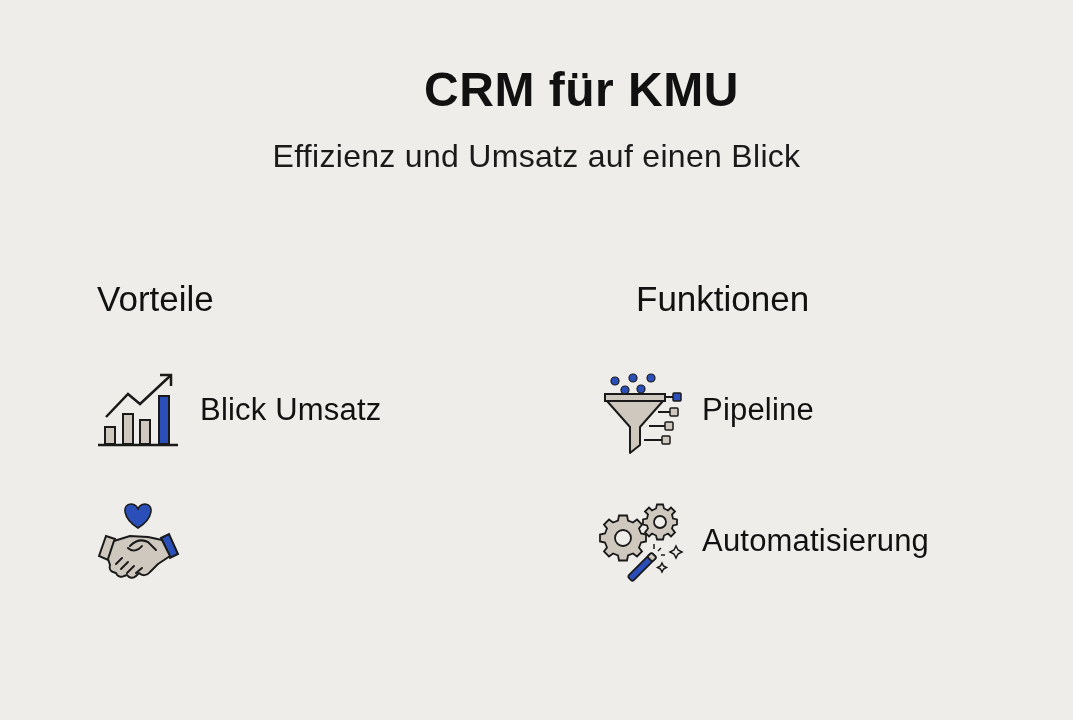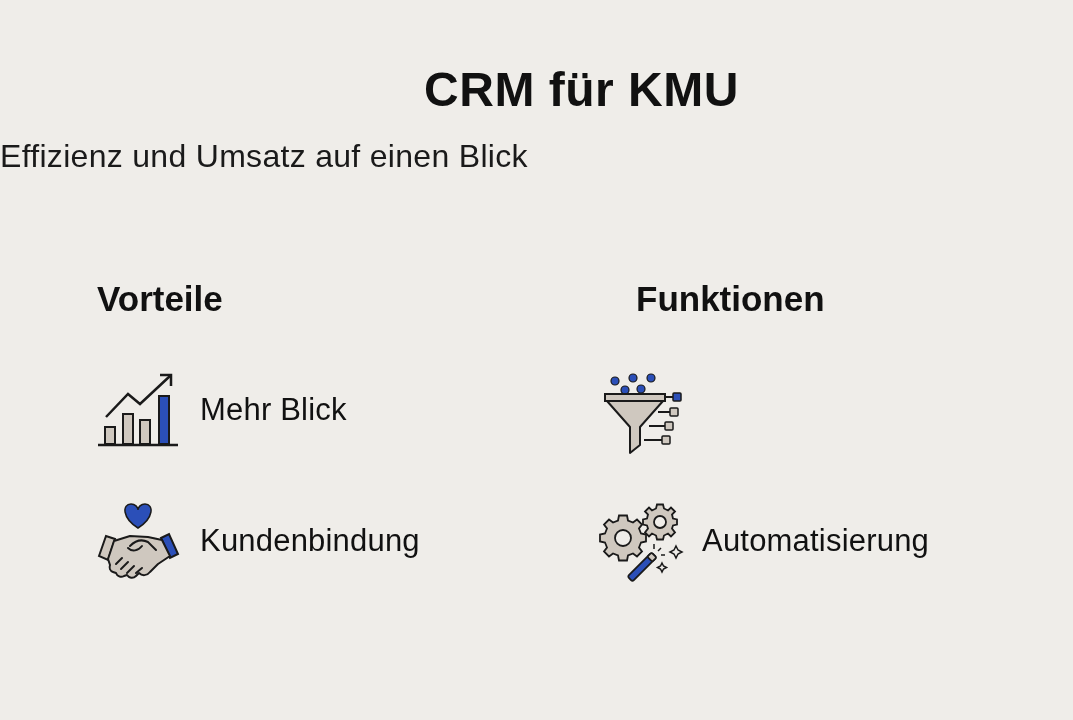--- a/index.html
+++ b/index.html
@@ -25,31 +25,32 @@
       font-weight: bold;
       letter-spacing: 0.5px;
       line-height: 56px;
       padding-left: 45px;
     }
     .subtitle {
       position: absolute;
       left: 0;
       width: 1073px;
       top: 136px;
+      text-align: center;
       font-size: 32px;
       font-weight: normal;
       line-height: 40px;
       color: #1a1a1a;
       letter-spacing: 0.3px;
     }
     .section-heading {
       position: absolute;
       top: 278px;
       font-size: 35px;
-      font-weight: bold;
+      font-weight: normal;
       line-height: 42px;
     }
     #heading-vorteile { left: 97px; }
     #heading-funktionen { left: 636px; }
     .item {
       position: absolute;
       display: flex;
       align-items: center;
       height: 90px;
     }
@@ -92,21 +93,21 @@
       <rect x="31" y="49" width="10" height="30" fill="#cfc8bf" stroke="#1a1a1a" stroke-width="2"></rect>
       <rect x="48" y="55" width="10" height="24" fill="#cfc8bf" stroke="#1a1a1a" stroke-width="2"></rect>
       <rect x="67" y="31" width="10" height="48" fill="#2b4fb8" stroke="#1a1a1a" stroke-width="2"></rect>
 
       <line x1="6" y1="80" x2="86" y2="80" stroke="#1a1a1a" stroke-width="2.5"></line>
 
       <polyline points="14,52 36,29 48,39 78,11" fill="none" stroke="#1a1a1a" stroke-width="2.5" stroke-linejoin="miter"></polyline>
       <polyline points="68,10 79,10 79,21" fill="none" stroke="#1a1a1a" stroke-width="2.5"></polyline>
     </svg>
   </div>
-  <div class="label">Mehr Blick</div>
+  <div class="label">Blick Umsatz</div>
 </div>
 
 <div class="item" id="item-kundenbindung">
   <div class="icon">
     <svg viewBox="0 0 90 90" xmlns="http://www.w3.org/2000/svg">
 
       <path d="M46 32 C 30 22, 30 8, 39 8 C 43 8, 46 11, 46 14 C 46 11, 49 8, 53 8 C 62 8, 62 22, 46 32 Z" fill="#2b4fb8" stroke="#1a1a1a" stroke-width="1.5"></path>
 
       <polygon points="7,60 14,40 23,43 16,64" fill="#cfc8bf" stroke="#1a1a1a" stroke-width="2"></polygon>
 
@@ -115,21 +116,20 @@
       <path d="M22 45 L 38 40 L 56 41 L 70 44 L 78 60 L 66 68 L 58 76 C 55 80, 50 80, 47 77 L 44 80 C 41 83, 37 82, 35 79 L 32 80 C 29 82, 25 80, 24 77 L 21 76 C 18 75, 17 72, 18 69 L 16 63 Z" fill="#cfc8bf" stroke="#1a1a1a" stroke-width="2" stroke-linejoin="round"></path>
 
       <path d="M38 50 C 44 44, 50 43, 56 46 L 64 54" fill="none" stroke="#1a1a1a" stroke-width="2" stroke-linecap="round"></path>
       <path d="M36 52 C 40 56, 46 55, 50 50" fill="none" stroke="#1a1a1a" stroke-width="2" stroke-linecap="round"></path>
       <path d="M24 68 L 30 62" stroke="#1a1a1a" stroke-width="2" stroke-linecap="round"></path>
       <path d="M29 73 L 36 66" stroke="#1a1a1a" stroke-width="2" stroke-linecap="round"></path>
       <path d="M35 77 L 42 70" stroke="#1a1a1a" stroke-width="2" stroke-linecap="round"></path>
       <path d="M44 77 L 50 72" stroke="#1a1a1a" stroke-width="2" stroke-linecap="round"></path>
     </svg>
   </div>
-  <div class="label">Kundenbindung</div>
 </div>
 
 <div class="item" id="item-pipeline">
   <div class="icon">
     <svg viewBox="0 0 90 90" xmlns="http://www.w3.org/2000/svg">
 
       <circle cx="21" cy="16" r="4" fill="#2b4fb8" stroke="#1a1a1a" stroke-width="1.2"></circle>
       <circle cx="39" cy="13" r="4" fill="#2b4fb8" stroke="#1a1a1a" stroke-width="1.2"></circle>
       <circle cx="57" cy="13" r="4" fill="#2b4fb8" stroke="#1a1a1a" stroke-width="1.2"></circle>
       <circle cx="31" cy="25" r="4" fill="#2b4fb8" stroke="#1a1a1a" stroke-width="1.2"></circle>
@@ -142,20 +142,21 @@
       <line x1="72" y1="32" x2="79" y2="32" stroke="#1a1a1a" stroke-width="2"></line>
       <rect x="79" y="28" width="8" height="8" rx="1" fill="#2b4fb8" stroke="#1a1a1a" stroke-width="1.5"></rect>
       <line x1="64" y1="47" x2="76" y2="47" stroke="#1a1a1a" stroke-width="2"></line>
       <rect x="76" y="43" width="8" height="8" rx="1" fill="#cfc8bf" stroke="#1a1a1a" stroke-width="1.5"></rect>
       <line x1="55" y1="61" x2="71" y2="61" stroke="#1a1a1a" stroke-width="2"></line>
       <rect x="71" y="57" width="8" height="8" rx="1" fill="#cfc8bf" stroke="#1a1a1a" stroke-width="1.5"></rect>
       <line x1="50" y1="75" x2="68" y2="75" stroke="#1a1a1a" stroke-width="2"></line>
       <rect x="68" y="71" width="8" height="8" rx="1" fill="#cfc8bf" stroke="#1a1a1a" stroke-width="1.5"></rect>
     </svg>
   </div>
+  <div class="label">Pipeline</div>
 </div>
 
 <div class="item" id="item-automatisierung">
   <div class="icon">
     <svg viewBox="0 0 90 90" xmlns="http://www.w3.org/2000/svg">
 
       <g transform="translate(29,42)">
         <g fill="#cfc8bf" stroke="#1a1a1a" stroke-width="1.8">
           <path d="M-4,-20 L4,-20 L5,-15 L10,-13 L14,-16 L19,-11 L16,-7 L18,-2 L23,-1 L23,6 L18,7 L16,12 L19,16 L14,21 L10,18 L5,20 L4,25 L-4,25 L-5,20 L-10,18 L-14,21 L-19,16 L-16,12 L-18,7 L-23,6 L-23,-1 L-18,-2 L-16,-7 L-19,-11 L-14,-16 L-10,-13 L-5,-15 Z" transform="translate(0,-2.5)"></path>
         </g>

